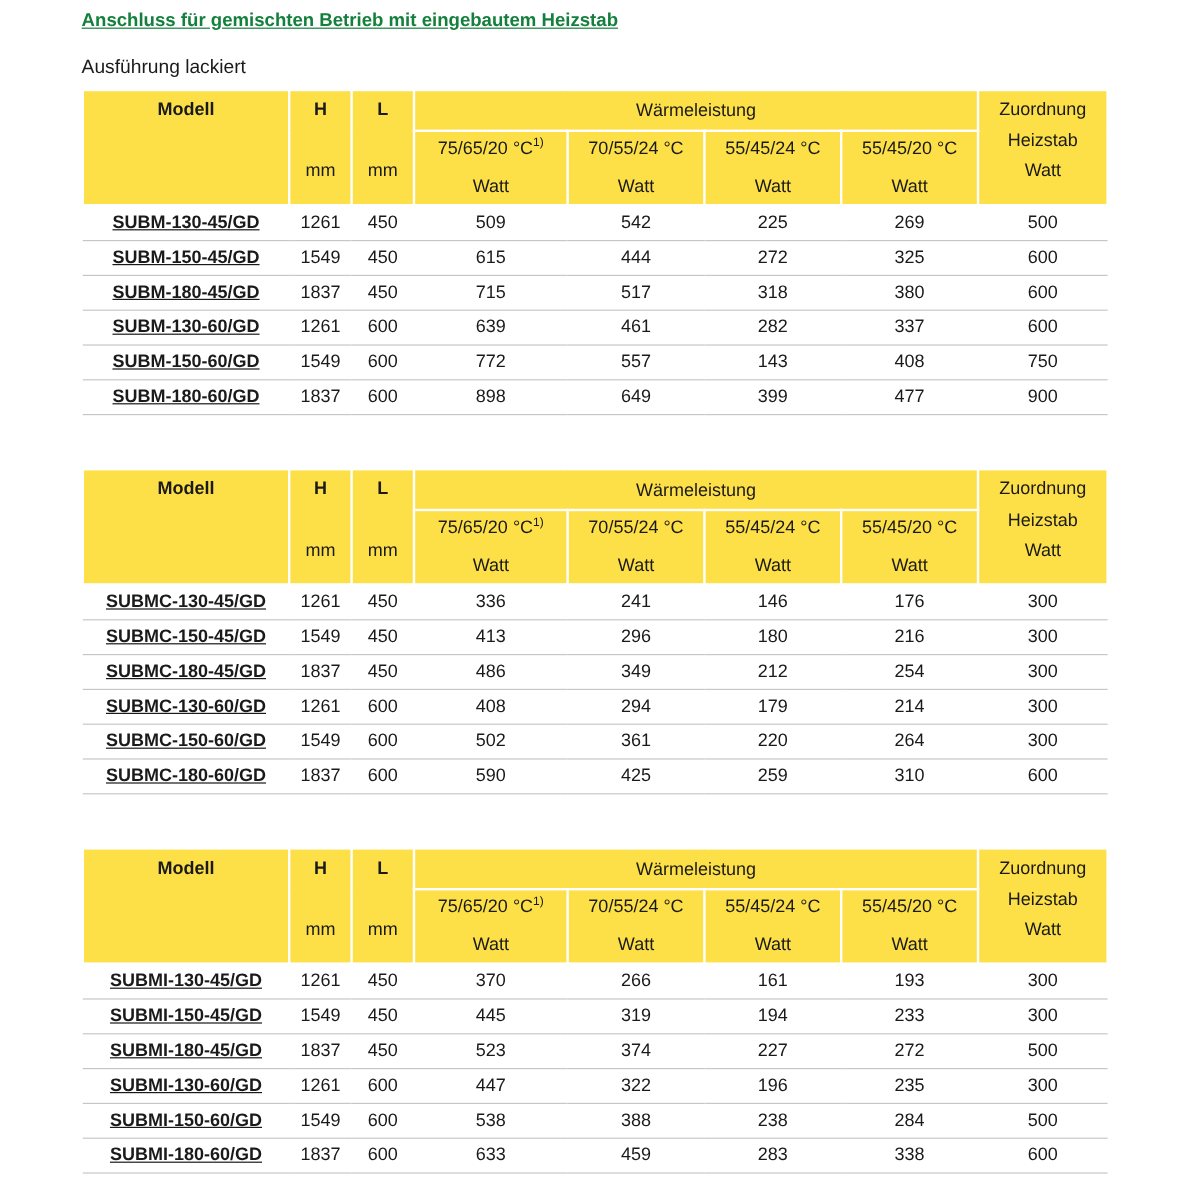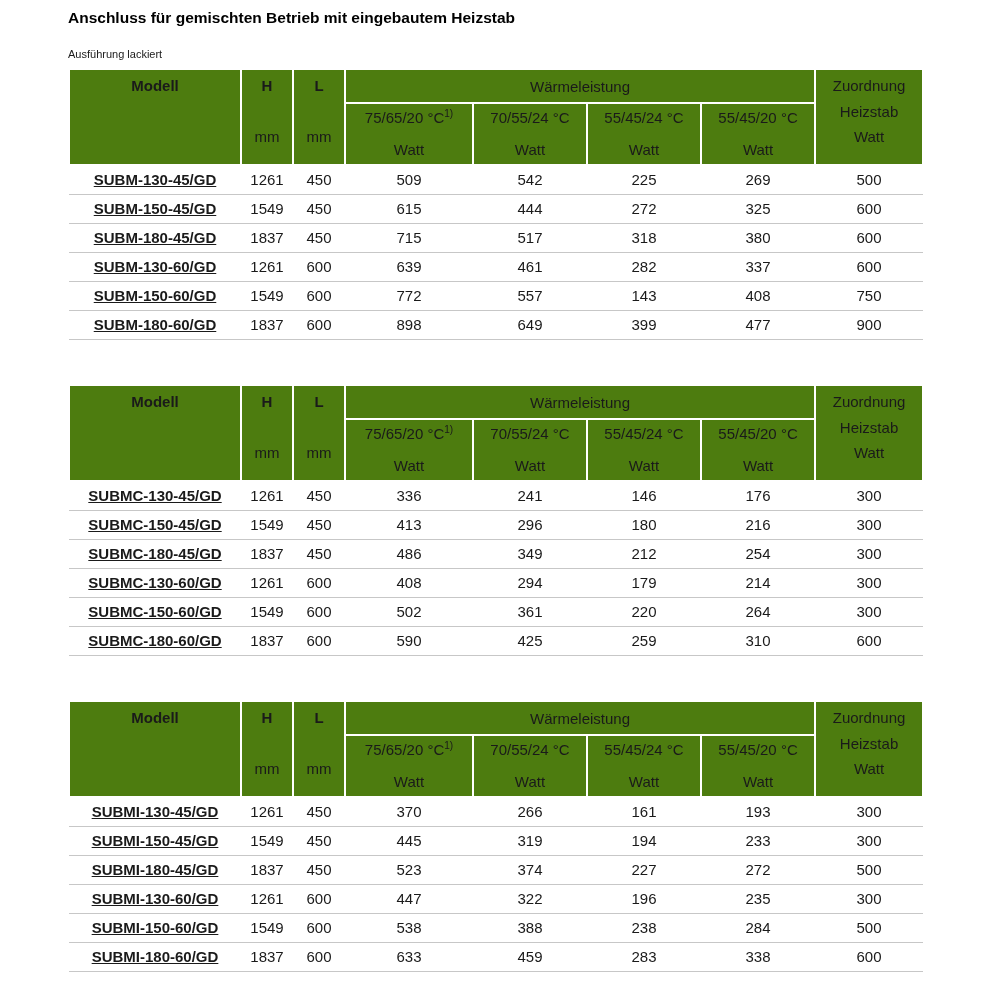--- a/index.html
+++ b/index.html
@@ -9,36 +9,37 @@
     height: 1000px;
     background: #ffffff;
     font-family: "Liberation Sans", sans-serif;
     color: #1a1a1a;
     overflow: hidden;
   }
   .page { padding: 9px 68px 0 68px; }
   .title {
     font-size: 15.5px;
     font-weight: bold;
-    color: #000000;
+    color: #15803d;
     margin: 0 0 21px 0;
+    text-decoration: underline;
   }
   .table-block { margin-bottom: 44px; }
   .caption {
-    font-size: 11px;
+    font-size: 16px;
     margin: 0 0 8px 0;
   }
   table.spec-table {
     border-collapse: collapse;
     table-layout: fixed;
     width: 854px;
     font-size: 15px;
   }
   thead th {
-    background: #4d7c0f;
+    background: #fde047;
     border: 2px solid #ffffff;
     font-weight: normal;
     padding: 0;
     vertical-align: top;
     text-align: center;
   }
   .vstack {
     display: flex;
     flex-direction: column;
     align-items: center;

